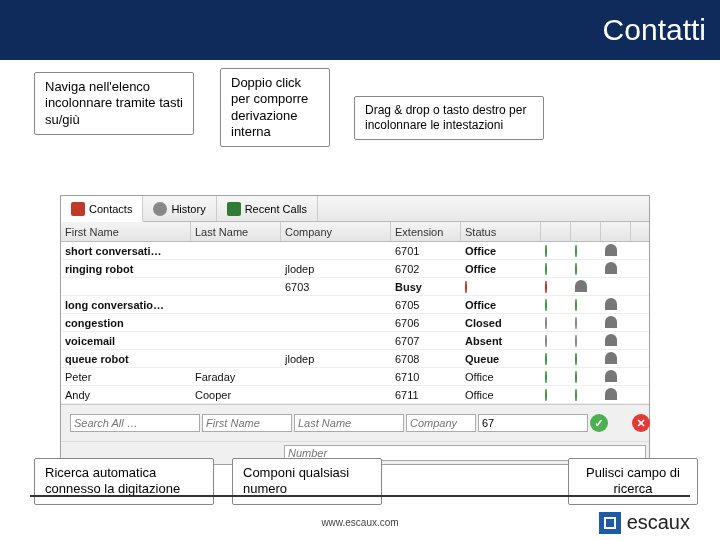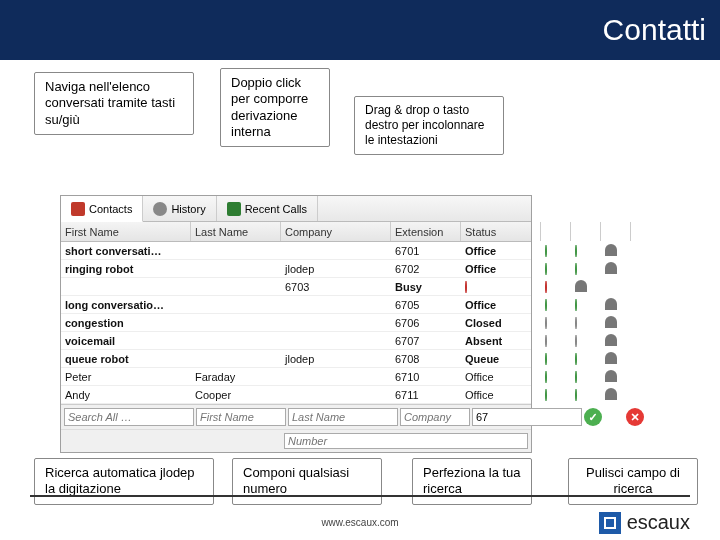--- a/index.html
+++ b/index.html
@@ -2,57 +2,57 @@
 <html><head>
 <meta charset="utf-8">
 <style>
   * { box-sizing: border-box; margin: 0; padding: 0; }
   body { font-family: Tahoma, Arial, sans-serif; width: 720px; height: 540px; background: #fff; overflow: hidden; }
   .header { background: #0f2b5b; color: #fff; height: 60px; display: flex; align-items: center; justify-content: flex-end; padding-right: 14px; font-size: 30px; font-weight: 400; }
   .slide { position: relative; height: 480px; padding: 12px 30px 0; }
   .callout { position: absolute; background: #fff; border: 1px solid #888; border-radius: 2px; padding: 6px 10px; font-size: 13px; line-height: 1.25; box-shadow: 0 0 0 rgba(0,0,0,0); }
   .callout.c1 { left: 34px; top: 12px; width: 160px; }
   .callout.c2 { left: 220px; top: 8px; width: 110px; }
-  .callout.c3 { left: 354px; top: 36px; width: 150px; font-size: 12px; }
+  .callout.c3 { left: 354px; top: 36px; width: 190px; font-size: 12px; }
   .callout.c4 { left: 34px; top: 398px; width: 180px; }
   .callout.c5 { left: 232px; top: 398px; width: 150px; }
   .callout.c6 { left: 412px; top: 398px; width: 120px; }
   .callout.c7 { left: 568px; top: 398px; width: 130px; text-align: center; }
   .legend { position: absolute; right: 30px; top: 10px; font-size: 11px; }
   .legend-row { display: flex; align-items: center; gap: 6px; margin-bottom: 6px; }
   .phone-icon { width: 22px; height: 16px; display: inline-block; position: relative; }
   .phone-icon::before { content: ""; position: absolute; width: 14px; height: 10px; background: #bbb; border-radius: 2px; top: 3px; left: 4px; }
   .phone-icon::after { content: ""; position: absolute; width: 6px; height: 14px; background: #888; border-radius: 2px; top: 1px; left: 0; }
   .dot { width: 12px; height: 12px; border-radius: 50%; display: inline-block; margin-left: -4px; border: 1px solid rgba(0,0,0,0.2); }
   .dot.red { background: #e53935; }
   .dot.minus { background: #e53935; position: relative; }
   .dot.minus::after { content: ""; position: absolute; width: 6px; height: 2px; background: #fff; top: 4px; left: 2px; }
 
-  .app { position: absolute; left: 60px; top: 135px; width: 472px; border: 1px solid #a0a0a0; background: #fff; font-size: 11px; }
+  .app { position: absolute; left: 60px; top: 135px; width: 590px; border: 1px solid #a0a0a0; background: #fff; font-size: 11px; }
   .tabs { display: flex; background: linear-gradient(#f7f7f7,#e8e8e8); border-bottom: 1px solid #bbb; height: 26px; }
   .tab { display: flex; align-items: center; gap: 4px; padding: 0 10px; border-right: 1px solid #ccc; }
   .tab.active { background: #fff; border-bottom: 1px solid #fff; margin-bottom: -1px; }
   .tab-icon { width: 14px; height: 14px; display: inline-block; }
   .icon-contacts { background: #c0392b; border-radius: 2px; }
   .icon-history { background: #888; border-radius: 50%; }
   .icon-recent { background: #2e7d32; border-radius: 2px; }
 
   .grid-head, .grid-row { display: grid; grid-template-columns: 130px 90px 110px 70px 80px 30px 30px 30px; align-items: center; }
   .grid-head { background: linear-gradient(#f4f4f4,#e5e5e5); border-bottom: 1px solid #bbb; height: 20px; font-weight: 400; color: #333; }
   .grid-head > div { padding: 0 4px; border-right: 1px solid #ccc; height: 100%; display: flex; align-items: center; }
   .grid-row { height: 18px; border-bottom: 1px solid #eee; color: #111; }
   .grid-row > div { padding: 0 4px; white-space: nowrap; overflow: hidden; }
   .grid-row .bold { font-weight: 700; }
   .status-dot { width: 12px; height: 12px; border-radius: 50%; margin: 0 auto; border: 1px solid rgba(0,0,0,0.15); }
   .sd-green { background: #4caf50; }
   .sd-red { background: #e53935; }
   .sd-gray { background: #9e9e9e; }
   .person-icon { width: 12px; height: 12px; background: #777; border-radius: 50% 50% 0 0; display: inline-block; margin: 0 auto; }
 
-  .filter-row { display: grid; grid-template-columns: 130px 90px 110px 70px 110px 40px 30px; gap: 2px; padding: 3px; background: #f0f0f0; border-top: 1px solid #ccc; }
+  .filter-row { display: grid; grid-template-columns: 130px 90px 110px 70px 110px 40px 30px; gap: 2px; padding: 9px; background: #f0f0f0; border-top: 1px solid #ccc; }
   .filter-row input { width: 100%; font-size: 11px; padding: 1px 3px; border: 1px solid #aaa; color: #888; font-style: italic; }
   .filter-row input.val { color: #000; font-style: normal; }
   .number-row { padding: 3px; background: #f0f0f0; border-top: 1px solid #ddd; display: flex; }
   .number-row input { flex: 1; margin-left: 220px; font-size: 11px; padding: 1px 3px; border: 1px solid #aaa; color: #888; font-style: italic; }
   .mini-btn { width: 18px; height: 18px; border-radius: 50%; display: inline-flex; align-items: center; justify-content: center; color: #fff; font-size: 11px; font-weight: bold; }
   .mini-btn.cancel { background: #e53935; }
   .mini-btn.ok { background: #4caf50; }
 
   .footer { position: absolute; bottom: 6px; left: 0; right: 0; display: flex; align-items: center; justify-content: space-between; padding: 0 30px; }
   .footer .url { font-size: 10px; color: #444; position: absolute; left: 50%; transform: translateX(-50%); }
@@ -63,21 +63,21 @@
 </style>
 </head>
 <body>
 
 <div class="header">
   <span>Contatti</span>
 </div>
 
 <div class="slide">
 
-  <div class="callout c1">Naviga nell'elenco conversati tramite tasti su/giù</div>
+  <div class="callout c1">Naviga nell'elenco incolonnare tramite tasti su/giù</div>
   <div class="callout c2">Doppio click per comporre derivazione interna</div>
   <div class="callout c3">Drag &amp; drop o tasto destro per incolonnare le intestazioni</div>
 
 
   <div class="app">
     <div class="tabs">
       <div class="tab active">
         <span class="tab-icon icon-contacts"></span>
         <span>Contacts</span>
       </div>
@@ -201,23 +201,22 @@
       <input placeholder="Company" style="">
       <input class="val" value="67" style="">
       <span class="mini-btn ok">✓</span>
       <span class="mini-btn cancel">✕</span>
     </div>
     <div class="number-row">
       <input placeholder="Number" style="">
     </div>
   </div>
 
-  <div class="callout c4">Ricerca automatica jlodep la digitazione</div>
+  <div class="callout c4">Ricerca automatica connesso la digitazione</div>
   <div class="callout c5">Componi qualsiasi numero</div>
-  <div class="callout c6">Perfeziona la tua ricerca</div>
   <div class="callout c7">Pulisci campo di ricerca</div>
 
   <div class="footer">
     <hr>
     <span></span>
     <span class="url">www.escaux.com</span>
     <span class="logo">
       <span class="logo-mark"></span>
       <span>escaux</span>
     </span>

